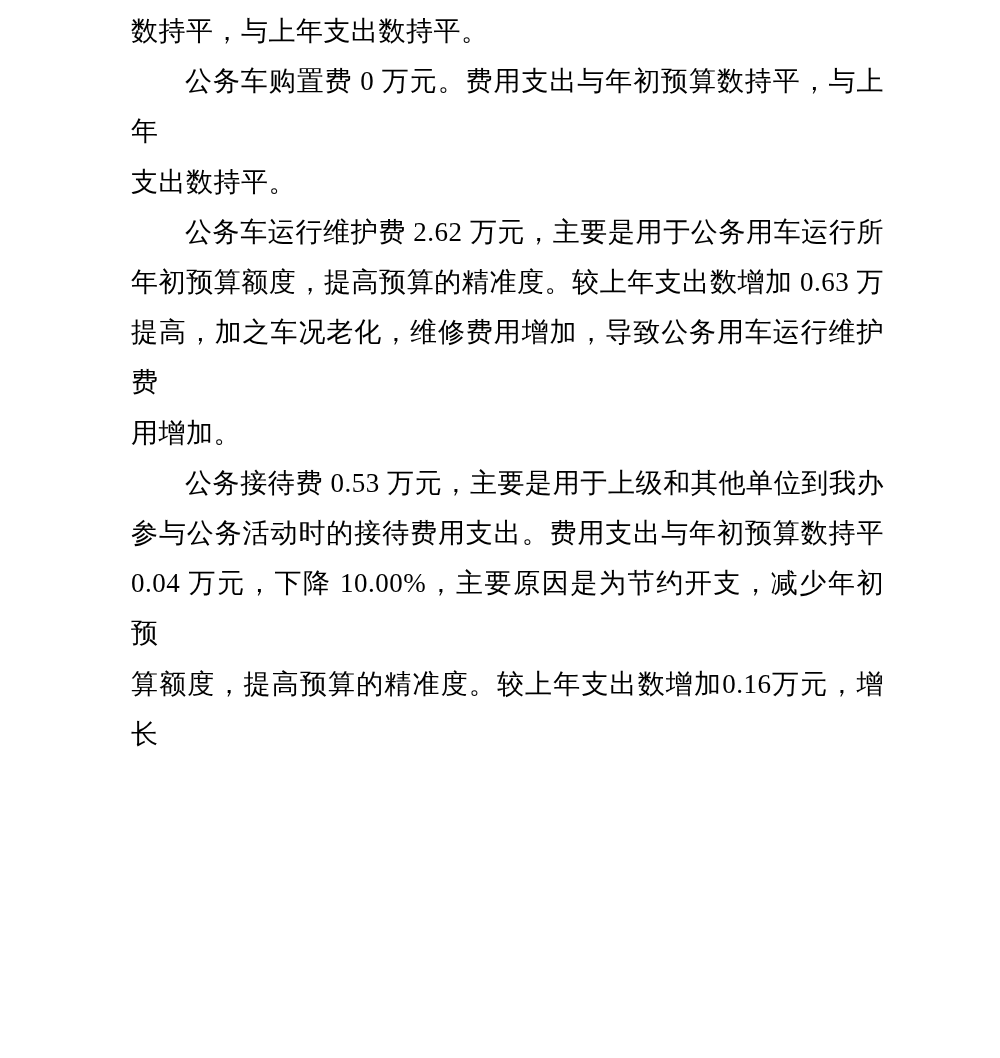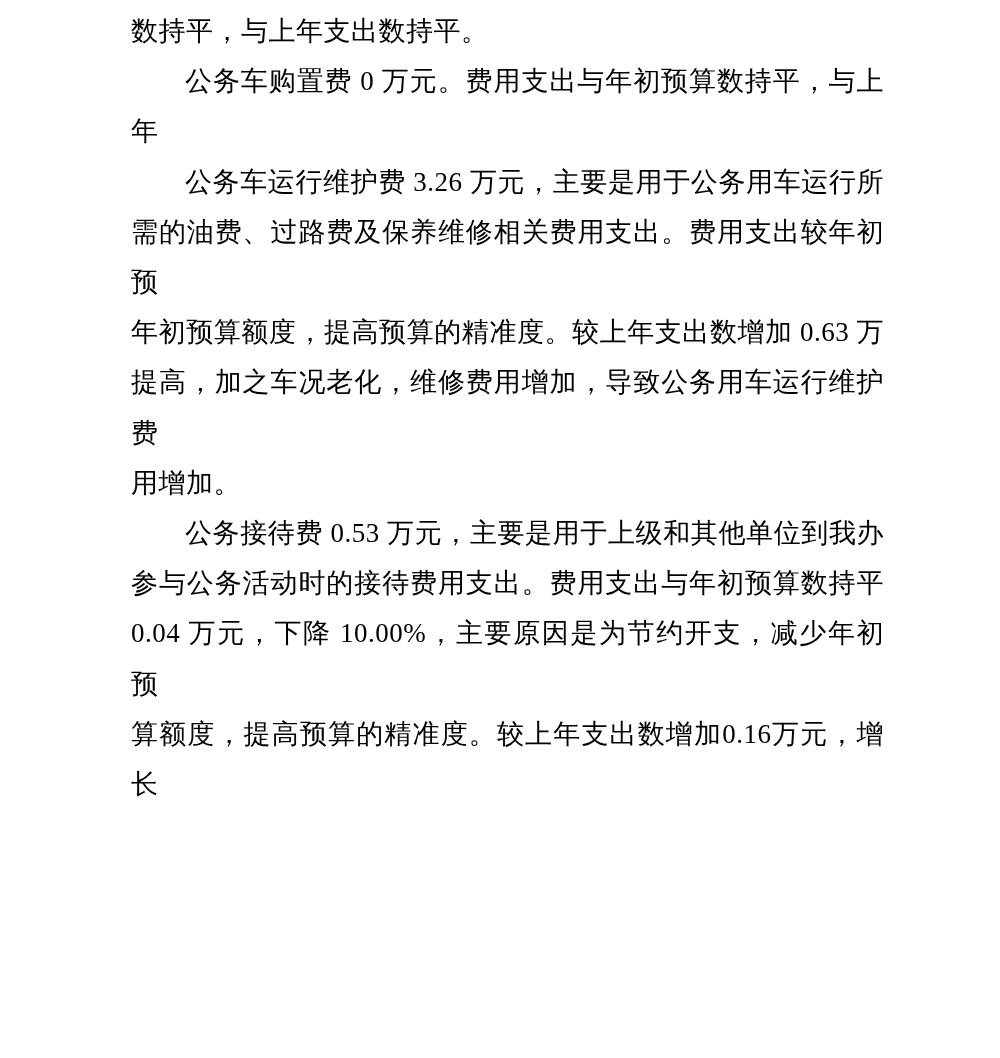--- a/index.html
+++ b/index.html
@@ -35,22 +35,22 @@
   .line.indent {
     text-indent: 54px;
   }
 </style>
 </head>
 <body>
 
 <div class="page">
   <div class="line end">数持平，与上年支出数持平。</div>
   <div class="line indent">公务车购置费 0 万元。费用支出与年初预算数持平，与上年</div>
-  <div class="line indent">公务车运行维护费 3.26 万元，主要是用于公务用车运行所</div>
-  <div class="line">需的油费、过路费及保养维修相关费用支出。费用支出较年初预</div>
+  <div class="line end">支出数持平。</div>
+  <div class="line indent">公务车运行维护费 2.62 万元，主要是用于公务用车运行所</div>
   <div class="line">年初预算额度，提高预算的精准度。较上年支出数增加 0.63 万</div>
   <div class="line">提高，加之车况老化，维修费用增加，导致公务用车运行维护费</div>
   <div class="line end">用增加。</div>
   <div class="line indent">公务接待费 0.53 万元，主要是用于上级和其他单位到我办</div>
   <div class="line">参与公务活动时的接待费用支出。费用支出与年初预算数持平</div>
   <div class="line">0.04 万元，下降 10.00%，主要原因是为节约开支，减少年初预</div>
   <div class="line">算额度，提高预算的精准度。较上年支出数增加0.16万元，增长</div>
 
 </div>
 

